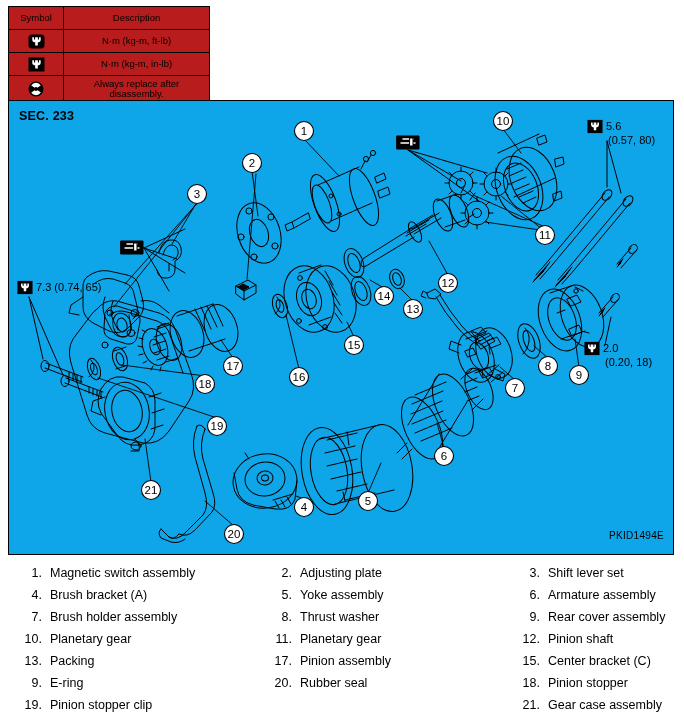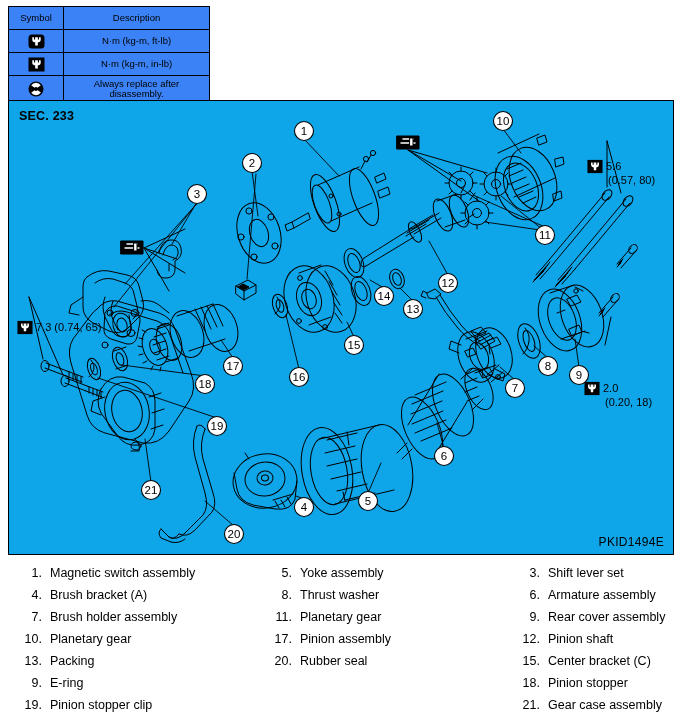--- a/index.html
+++ b/index.html
@@ -18,21 +18,21 @@
   }
   #legend td,#legend th{
     border:1px solid #000;
     font-size:9.5px;
     font-weight:normal;
     padding:3px 2px;
     text-align:center;
     vertical-align:middle;
     line-height:1.1;
     height:16px;
-    background:#3b82f6;
+    background:#b91c1c;
   }
   #legend .c-sym{width:52px;}
   #legend .c-desc{width:150px;}
   #legend .hd{font-size:9.5px;}
   #legend .desc{text-align:center;font-size:9.5px;}
 
   
   .sym{display:inline-block;vertical-align:middle;}
   .sym svg{display:block;}
 
@@ -42,29 +42,29 @@
     border:1.6px solid #000;
     background:#0ea5e9;
     box-sizing:border-box;
     overflow:hidden;
   }
   #sec-title{
     position:absolute;left:10px;top:8px;
     font-size:12.5px;font-weight:bold;letter-spacing:.2px;
   }
   #fig-id{
-    position:absolute;right:9px;bottom:5px;
-    font-size:12px;letter-spacing:.3px;
+    position:absolute;right:9px;bottom:13px;
+    font-size:10px;letter-spacing:.3px;
   }
 
   
   #art{position:absolute;left:0;top:0;width:666px;height:455px;}
 
   
-  .torque{position:absolute;font-size:11px;line-height:13px;white-space:nowrap;margin-top:40px;}
+  .torque{position:absolute;font-size:11px;line-height:13px;white-space:nowrap;}
   .torque .v{display:inline-block;vertical-align:middle;margin-left:3px;}
   .torque .l2{display:block;margin-left:21px;}
   #tq-a{left:8px;top:179px;}
   #tq-b{left:578px;top:18px;}
   #tq-c{left:575px;top:240px;}
 
   
   #parts{
     position:absolute;left:0;top:562px;width:600px;height:152px;
   }
@@ -624,20 +624,21 @@
   <div class="pcol" id="pcol1">
       <div class="prow"><span class="pnum">1.</span><span class="pname">Magnetic switch assembly</span></div>
       <div class="prow"><span class="pnum">4.</span><span class="pname">Brush bracket (A)</span></div>
       <div class="prow"><span class="pnum">7.</span><span class="pname">Brush holder assembly</span></div>
       <div class="prow"><span class="pnum">10.</span><span class="pname">Planetary gear</span></div>
       <div class="prow"><span class="pnum">13.</span><span class="pname">Packing</span></div>
       <div class="prow"><span class="pnum">9.</span><span class="pname">E-ring</span></div>
       <div class="prow"><span class="pnum">19.</span><span class="pname">Pinion stopper clip</span></div>
     </div>
   <div class="pcol" id="pcol2">
+      <div class="prow"><span class="pnum">2.</span><span class="pname">Adjusting plate</span></div>
       <div class="prow"><span class="pnum">5.</span><span class="pname">Yoke assembly</span></div>
       <div class="prow"><span class="pnum">8.</span><span class="pname">Thrust washer</span></div>
       <div class="prow"><span class="pnum">11.</span><span class="pname">Planetary gear</span></div>
       <div class="prow"><span class="pnum">17.</span><span class="pname">Pinion assembly</span></div>
       <div class="prow"><span class="pnum">20.</span><span class="pname">Rubber seal</span></div>
     </div>
   <div class="pcol" id="pcol3">
       <div class="prow"><span class="pnum">3.</span><span class="pname">Shift lever set</span></div>
       <div class="prow"><span class="pnum">6.</span><span class="pname">Armature assembly</span></div>
       <div class="prow"><span class="pnum">9.</span><span class="pname">Rear cover assembly</span></div>

